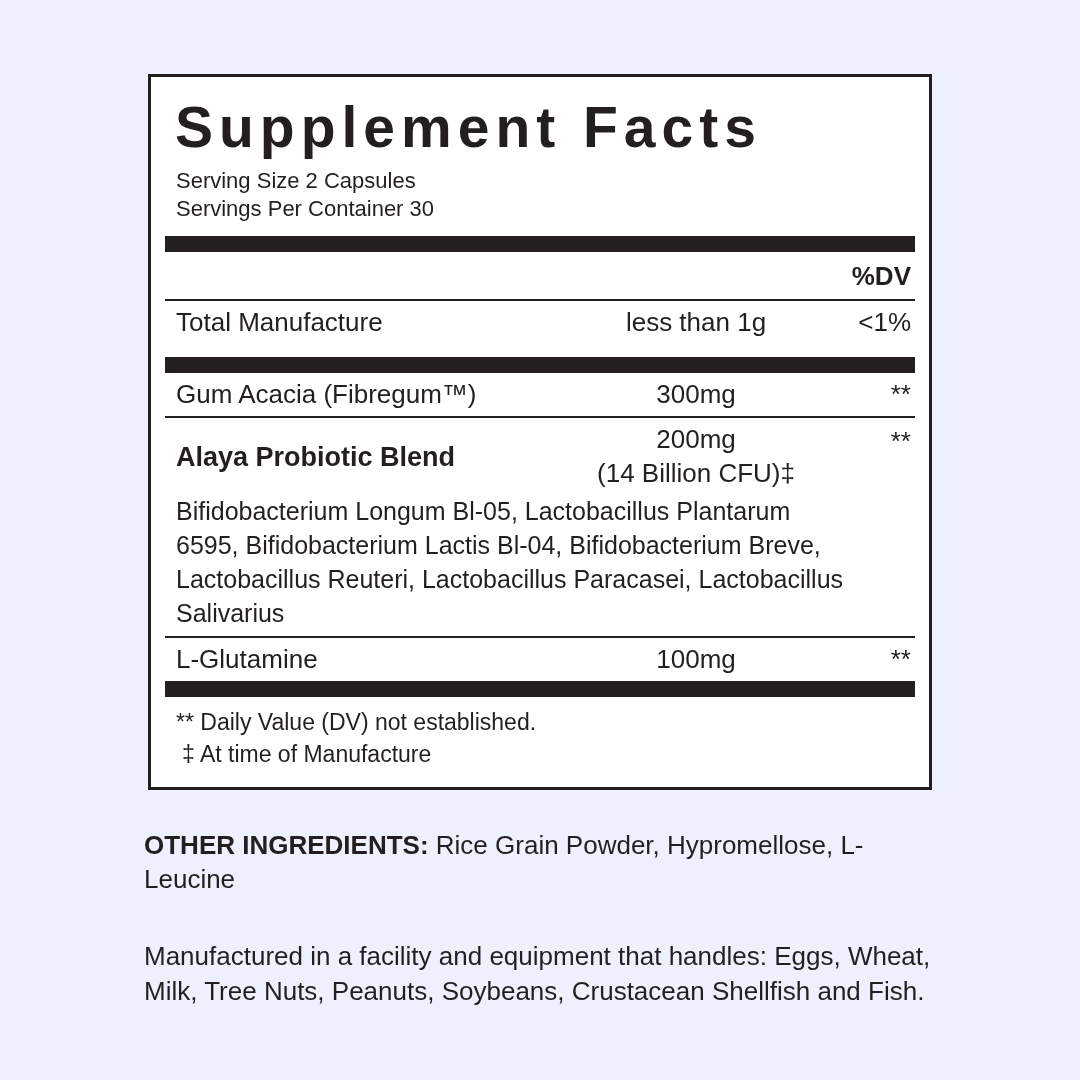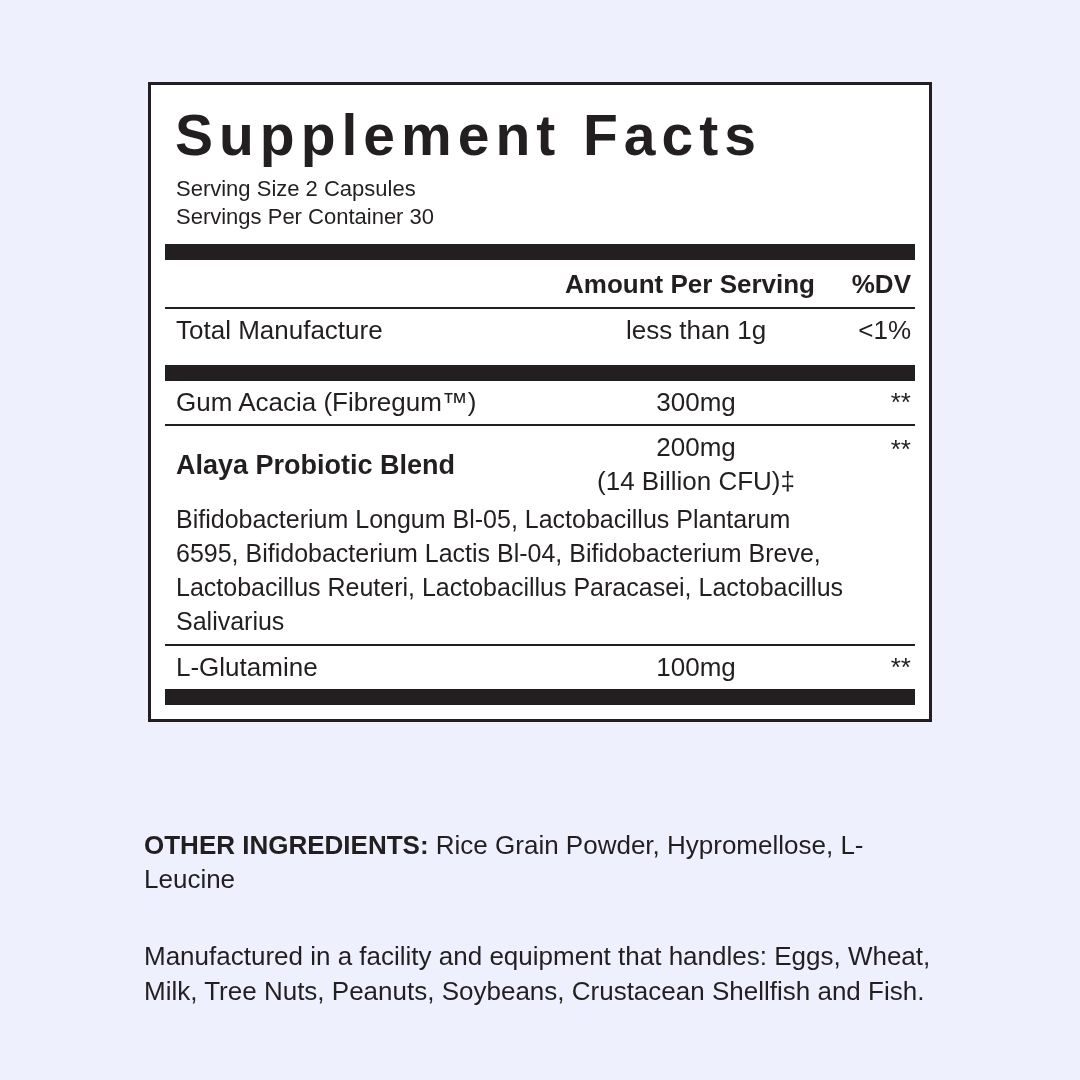--- a/index.html
+++ b/index.html
@@ -19,21 +19,21 @@
     position: relative;
     width: 1080px;
     height: 1080px;
     box-sizing: border-box;
   }
 
   
   .panel {
     position: absolute;
     left: 148px;
-    top: 82px;
+    top: 74px;
     width: 784px;
     box-sizing: border-box;
     background: #ffffff;
     border: 3px solid #231f20;
     padding: 10px 14px 14px 14px;
   }
 
   .sf-title {
     font-size: 57px;
     font-weight: bold;
@@ -165,21 +165,20 @@
 
     <div class="sf-title">Supplement Facts</div>
 
     <div class="serving-line">Serving Size 2 Capsules</div>
     <div class="serving-line">Servings Per Container 30</div>
 
     <div class="bar-thick"></div>
 
     <div class="row head-row">
       <div class="label"></div>
-      <div class="amount">Amount Per Serving</div>
       <div class="dv">%DV</div>
     </div>
 
     <div class="rule-thin"></div>
 
     <div class="row">
       <div class="label">Total Manufacture</div>
       <div class="amount">less than 1g</div>
       <div class="dv">&lt;1%</div>
     </div>
@@ -208,20 +207,24 @@
     <div class="rule-thin"></div>
 
     <div class="row">
       <div class="label">L-Glutamine</div>
       <div class="amount">100mg</div>
       <div class="dv">**</div>
     </div>
 
     <div class="bar-thick bottom"></div>
 
+    <div class="footnotes">
+      <div>** Daily Value (DV) not established.</div>
+      <div class="fn2">‡ At time of Manufacture</div>
+    </div>
 
   </div>
 
   <div class="below">
     <div class="other-ing"><b>OTHER INGREDIENTS:</b><span> Rice Grain Powder, Hypromellose, L-Leucine</span></div>
     <div class="manufactured">Manufactured in a facility and equipment that handles: Eggs, Wheat, Milk, Tree Nuts, Peanuts, Soybeans, Crustacean Shellfish and Fish.</div>
   </div>
 
 </div>
 

